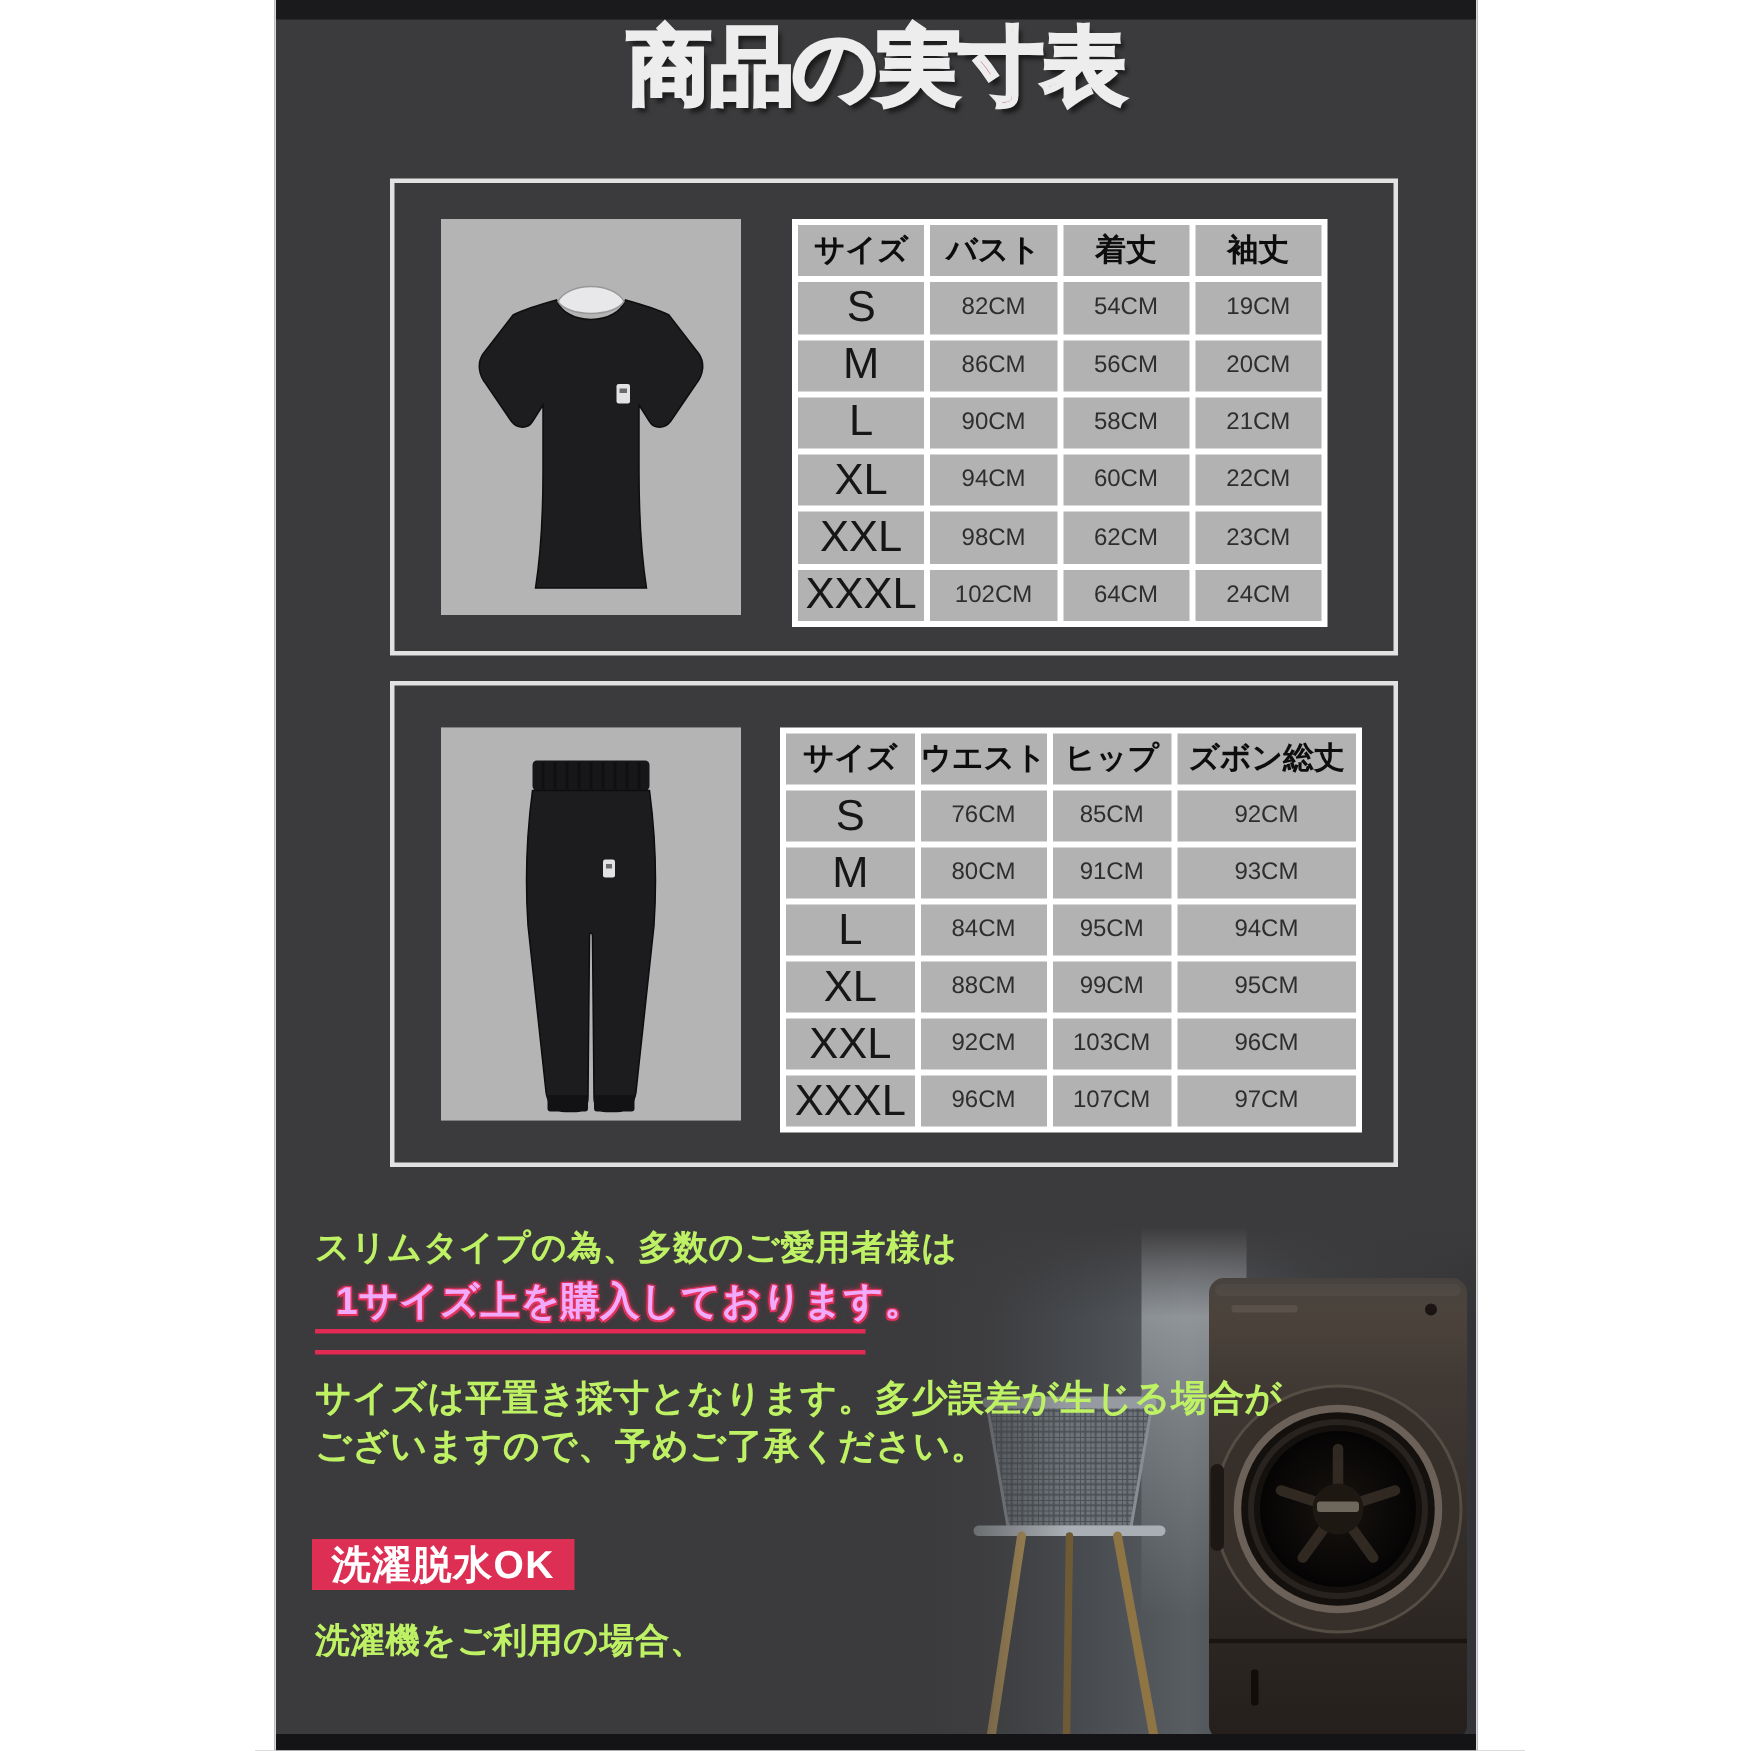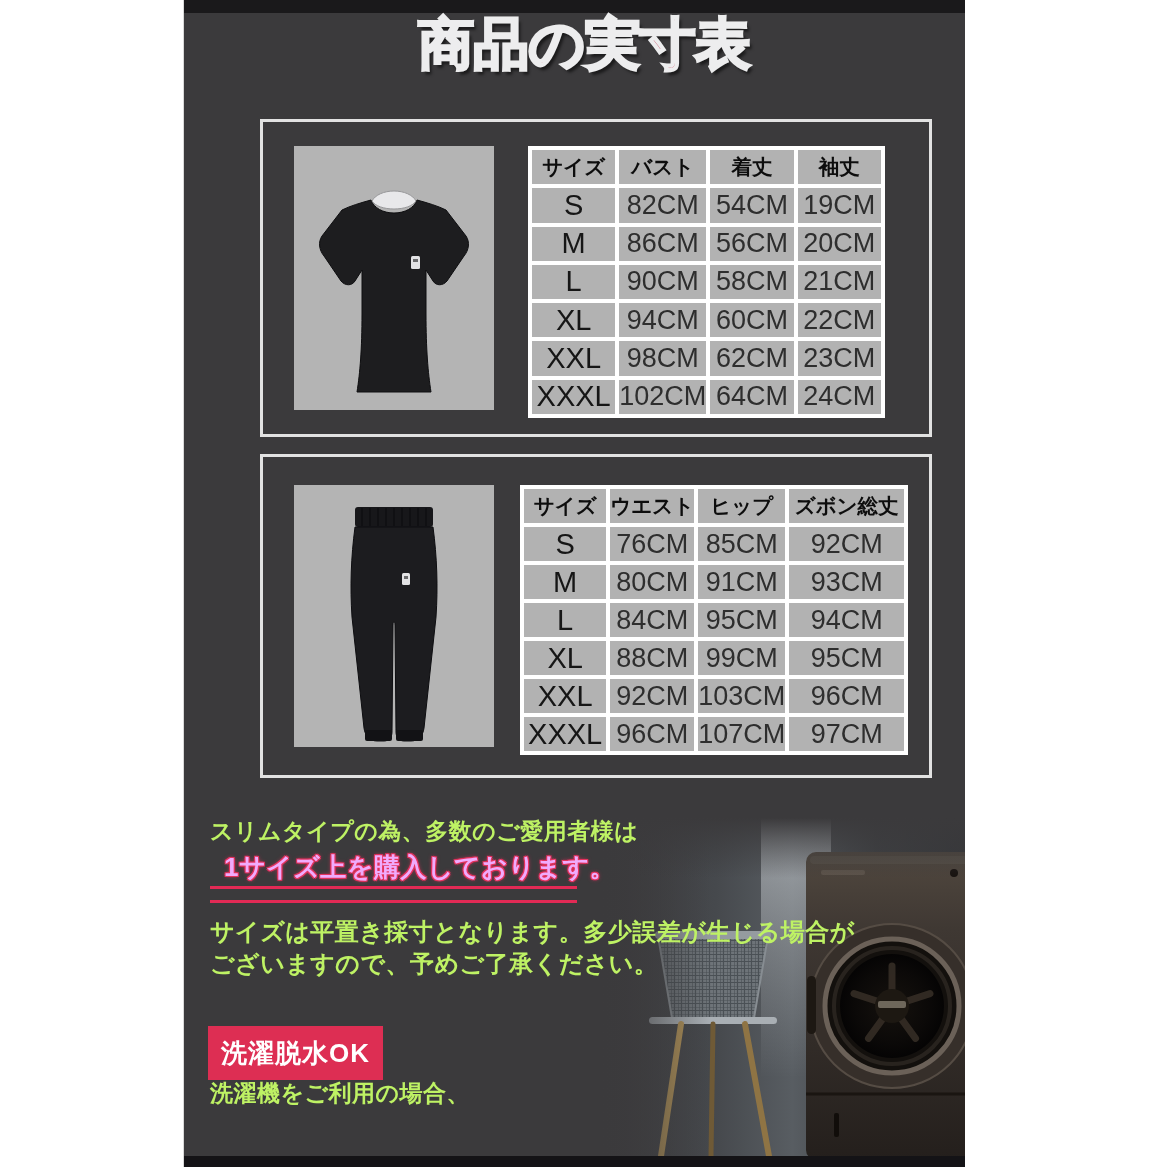--- a/index.html
+++ b/index.html
@@ -1,16 +1,16 @@
 <!DOCTYPE html>
 <html><head>
 <meta charset="utf-8">
 <style>
   html,body{margin:0;padding:0;background:#ffffff;}
-  .page{position:relative;width:965px;height:1167px;background:#ffffff;overflow:hidden;
+  .page{position:relative;width:1167px;height:1167px;background:#ffffff;overflow:hidden;
         font-family:"Liberation Sans","DejaVu Sans",sans-serif;}
   .content{position:absolute;left:183px;top:0;width:800px;height:1167px;background:#3b3a3c;
            border-left:1px solid #d9d9d9;border-right:1px solid #d9d9d9;}
   .top-strip{position:absolute;left:0;top:0;width:100%;height:13px;background:#1a191b;}
   .bottom-strip{position:absolute;left:0;bottom:0;width:100%;height:11px;background:#141316;z-index:9;}
 
   .title{position:absolute;top:7px;left:0;width:100%;margin:0;text-align:center;
          font-size:56px;font-weight:900;letter-spacing:-1px;color:#c4475f;
          -webkit-text-stroke:2.5px #ededee;text-shadow:3px 4px 3px rgba(0,0,0,.55);}
 
@@ -19,37 +19,37 @@
   .box2{top:454px;height:318px;}
   .product-img{position:absolute;left:31px;background:#b4b4b4;overflow:hidden;}
   .box1 .product-img{top:24px;width:200px;height:264px;}
   .box2 .product-img{top:28px;width:200px;height:262px;}
   .product-img svg{display:block;}
 
   .size-table{position:absolute;background:#ffffff;padding:4px;display:grid;gap:4px;grid-auto-rows:1fr;}
   .t1{left:265px;top:24px;width:349px;height:264px;grid-template-columns:repeat(4,1fr);}
   .t2{left:257px;top:28px;width:380px;height:262px;grid-template-columns:89fr 85fr 82fr 124fr;}
   .tcell{background:#b2b2b2;display:flex;align-items:center;justify-content:center;
-         font-size:27px;color:#2e2e2e;line-height:1;white-space:nowrap;}
+         font-size:16px;color:#2e2e2e;line-height:1;white-space:nowrap;}
   .tcell.th{font-weight:bold;color:#0d0d0d;font-size:20.5px;text-align:center;}
   .tcell.size{font-size:29px;color:#161616;}
 
   .line{position:absolute;margin:0;color:#bef264;font-weight:600;letter-spacing:.5px;white-space:nowrap;z-index:5;}
   .l1{left:26px;top:816px;font-size:23px;}
   .l2{left:26px;top:850px;font-size:26px;font-weight:800;color:#f0abfc;
       text-shadow:0 0 2px #e5335e,0 0 4px #e5335e,1px 1px 0 #e5335e,-1px -1px 0 #e5335e,
                   1px -1px 0 #e5335e,-1px 1px 0 #e5335e;margin-left:14px;}
   .dunder{position:absolute;left:26px;top:886px;width:367px;height:11px;z-index:5;
           border-top:3px solid #e22a55;border-bottom:3px solid #e22a55;}
   .l3{left:26px;top:916px;font-size:24px;text-align:right;}
   .l4{left:26px;top:948px;font-size:24px;}
   .disclaimer{position:absolute;left:26px;top:988px;margin:0;color:#f5f5f5;font-size:15.5px;
               font-weight:bold;letter-spacing:0;white-space:nowrap;z-index:5;}
   .badge{position:absolute;left:24px;top:1026px;background:#dd2e53;color:#ffffff;z-index:5;
-         font-weight:bold;font-size:26px;line-height:1;padding:14px 13px;letter-spacing:1px;}
+         font-weight:bold;font-size:26px;line-height:1;padding:4px 13px;letter-spacing:1px;}
   .l5{left:26px;top:1078px;font-size:23px;}
   .l6{left:26px;top:1112px;font-size:24px;}
 
   .photo{position:absolute;left:417px;top:818px;width:383px;height:342px;z-index:1;}
 </style>
 </head>
 <body>
 
 <div class="page">
   <div class="content">

